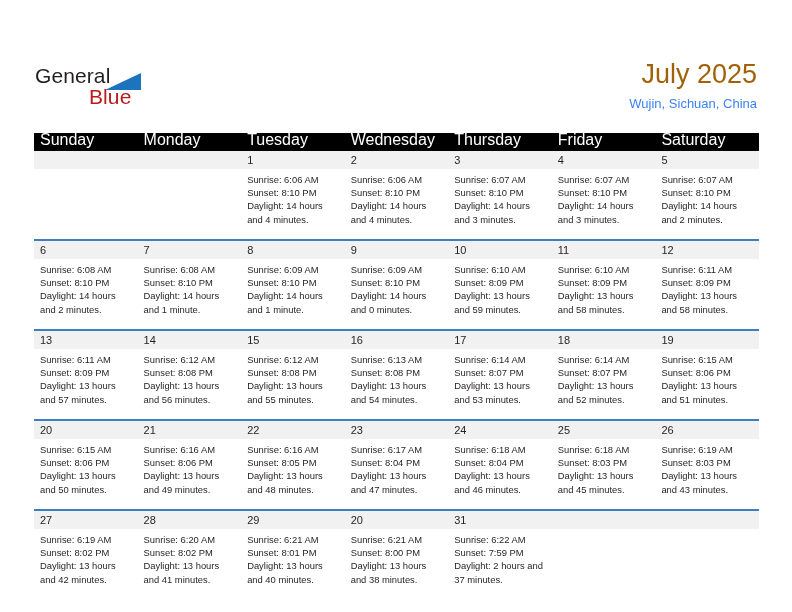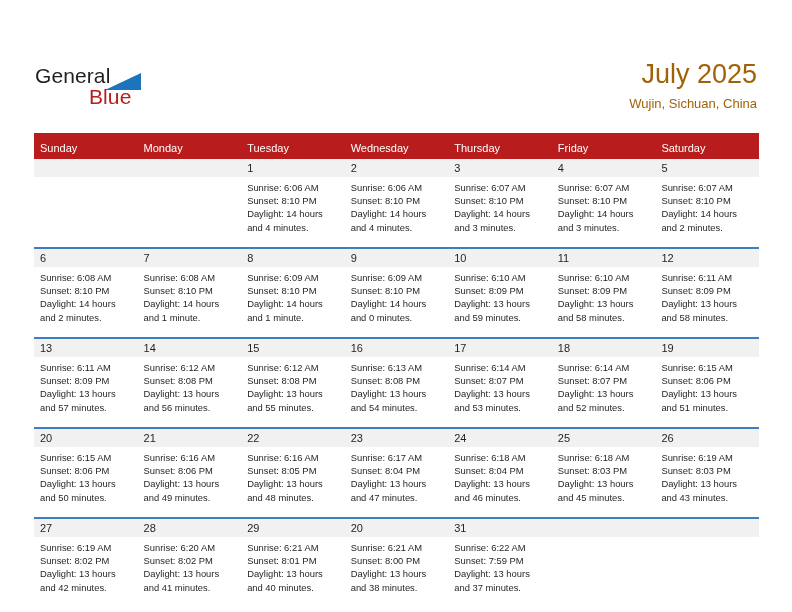--- a/index.html
+++ b/index.html
@@ -78,44 +78,44 @@
   .cal-title {
     font-size: 27px;
     color: #a16207;
     line-height: 32px;
     white-space: nowrap;
     font-weight: normal;
     margin: 0;
   }
   .cal-subtitle {
     font-size: 13px;
-    color: #a16207;
+    color: #3b82f6;
     line-height: 18px;
     margin-top: 5px;
     white-space: nowrap;
   }
 
   
   .calendar {
     position: absolute;
     left: 34px;
     top: 105px;
     width: 725px;
     border-collapse: collapse;
     table-layout: fixed;
   }
   .calendar col { width: 103.57px; }
 
   .dow-row th {
-    background: #b91c1c;
+    background: #000000;
     color: #ffffff;
-    font-size: 11px;
+    font-size: 16px;
     font-weight: normal;
     text-align: left;
-    padding: 9px 0 5px 6px;
+    padding: 1px 0 5px 6px;
     height: 12px;
     line-height: 12px;
     border: none;
   }
 
   .week-row td {
     vertical-align: top;
     padding: 0;
     border-top: 2px solid #3c7ebf;
     height: 88px;
@@ -437,21 +437,21 @@
               <div>Sunrise: 6:21 AM</div>
               <div>Sunset: 8:00 PM</div>
               <div class="daylight">Daylight: 13 hours and 38 minutes.</div>
             </div>
           </td>
           <td>
             <div class="daynum-band">31</div>
             <div class="cell-body">
               <div>Sunrise: 6:22 AM</div>
               <div>Sunset: 7:59 PM</div>
-              <div class="daylight">Daylight: 13 hours and 37 minutes.</div>
+              <div class="daylight">Daylight: 2 hours and 37 minutes.</div>
             </div>
           </td>
           <td>
             <div class="daynum-band empty"></div>
           </td>
           <td>
             <div class="daynum-band empty"></div>
           </td>
         </tr>
       </tbody>

